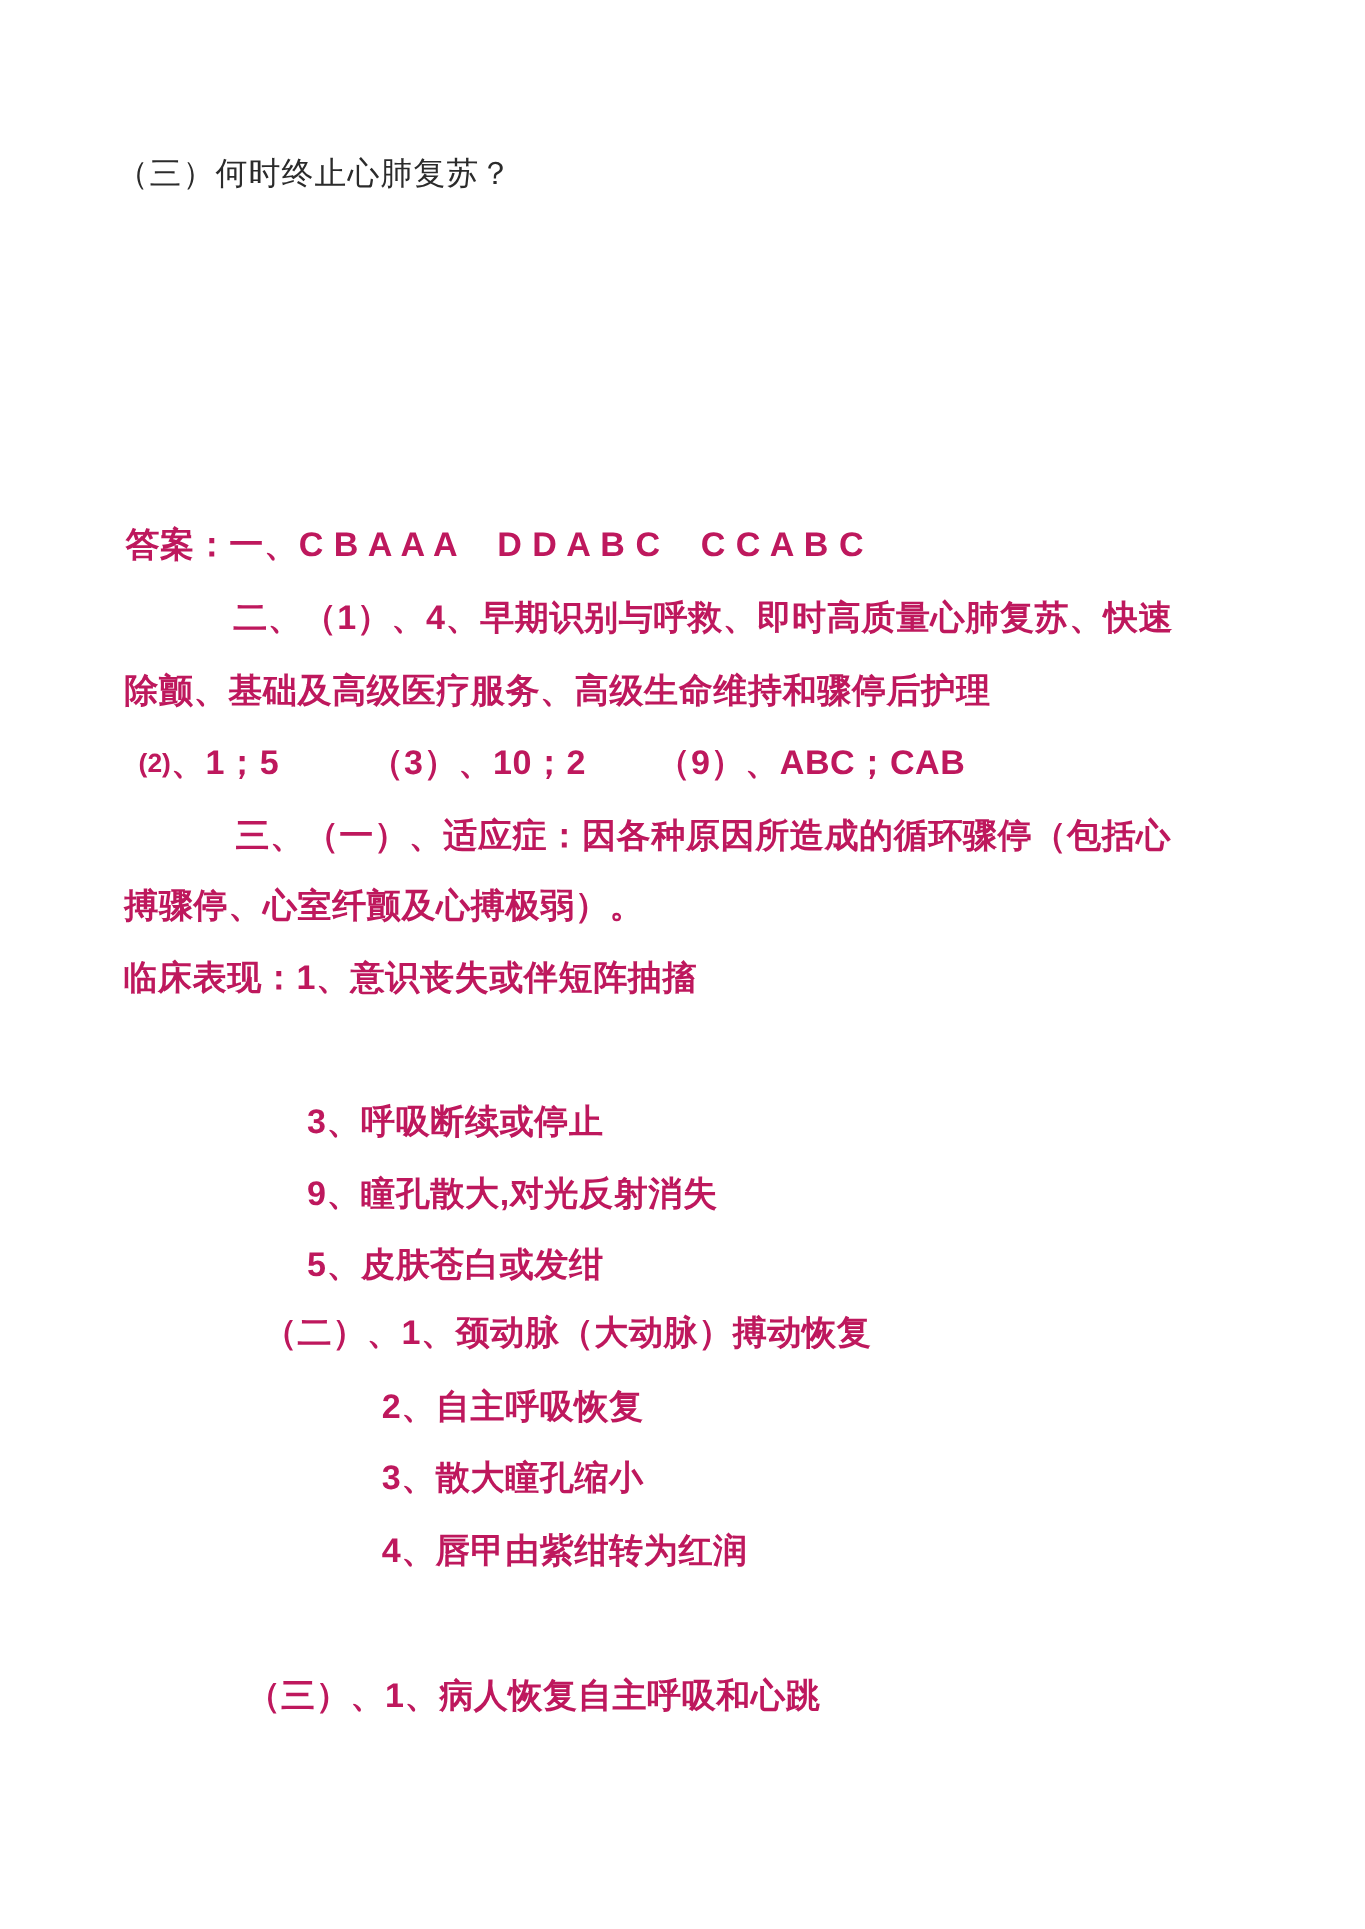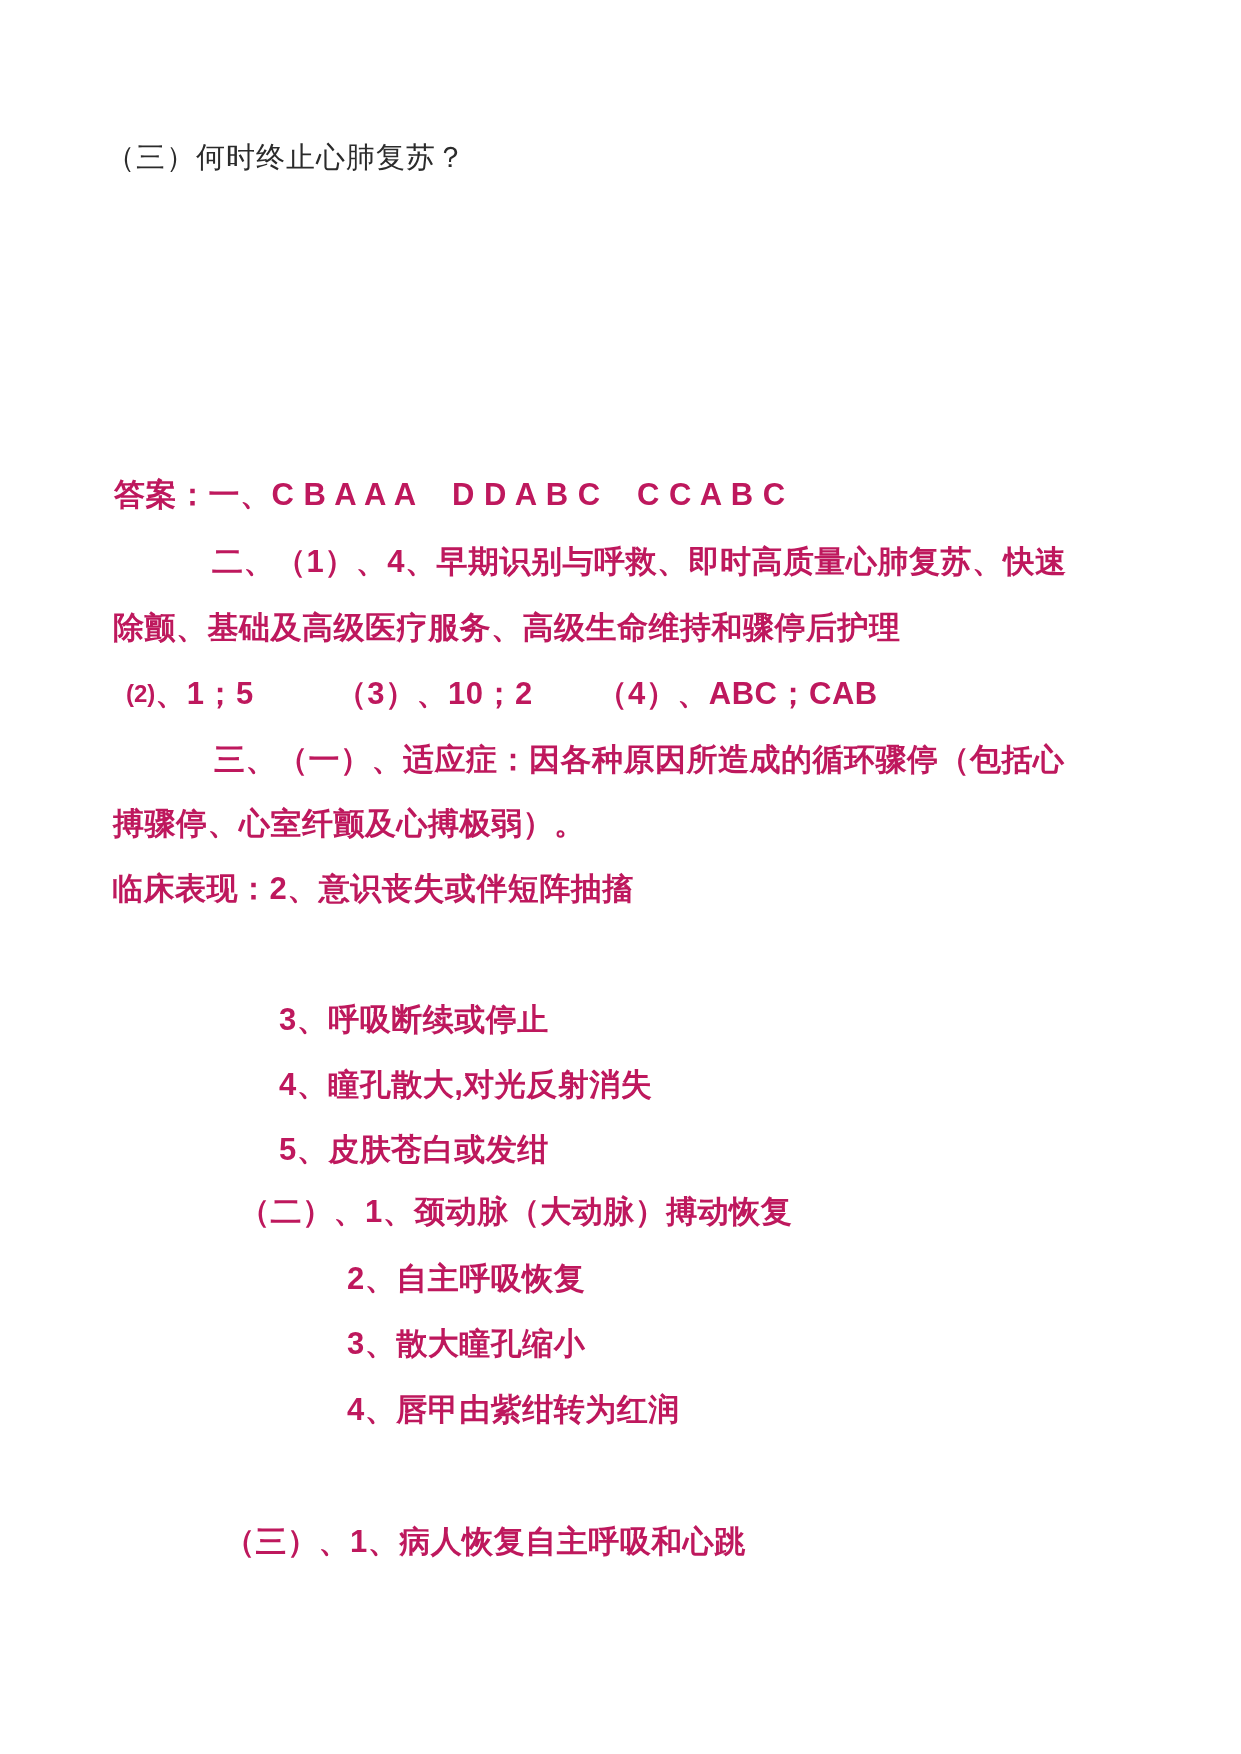--- a/index.html
+++ b/index.html
@@ -59,27 +59,27 @@
 <body>
 
 <div class="page">
 
   <div class="q-line">（三）何时终止心肺复苏？</div>
 
   <div class="line l1">答案：一、C B A A A    D D A B C    C C A B C</div>
   <div class="line l2">二、（1）、4、早期识别与呼救、即时高质量心肺复苏、快速</div>
   <div class="line l3">除颤、基础及高级医疗服务、高级生命维持和骤停后护理</div>
 
-  <div class="line l4"><span class="small-marker">(2)</span><span>、1；5         （3）、10；2       （4）、ABC；CAB</span></div>
+  <div class="line l4"><span class="small-marker">(2)</span><span>、1；5         （3）、10；2       （9）、ABC；CAB</span></div>
 
   <div class="line l5">三、（一）、适应症：因各种原因所造成的循环骤停（包括心</div>
   <div class="line l6">搏骤停、心室纤颤及心搏极弱）。</div>
-  <div class="line l7">临床表现：2、意识丧失或伴短阵抽搐</div>
+  <div class="line l7">临床表现：1、意识丧失或伴短阵抽搐</div>
   <div class="line l9">3、呼吸断续或停止</div>
-  <div class="line l10">4、瞳孔散大,对光反射消失</div>
+  <div class="line l10">9、瞳孔散大,对光反射消失</div>
   <div class="line l11">5、皮肤苍白或发绀</div>
   <div class="line l12">（二）、1、颈动脉（大动脉）搏动恢复</div>
   <div class="line l13">2、自主呼吸恢复</div>
   <div class="line l14">3、散大瞳孔缩小</div>
   <div class="line l15">4、唇甲由紫绀转为红润</div>
   <div class="line l17">（三）、1、病人恢复自主呼吸和心跳</div>
 
 </div>
 
 </body></html>

